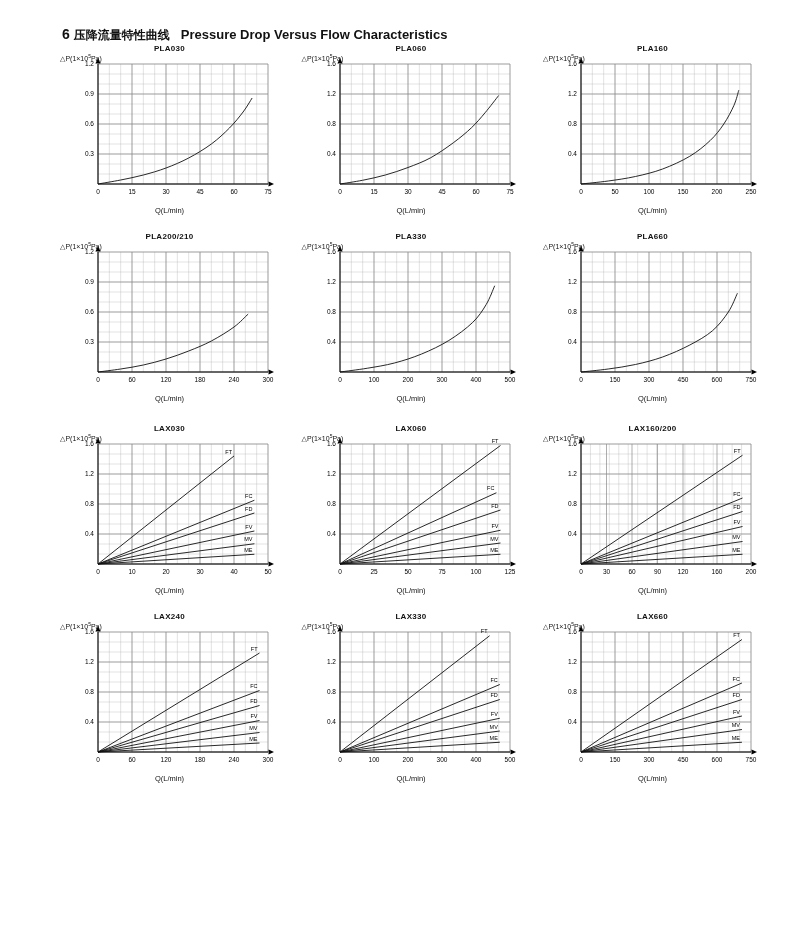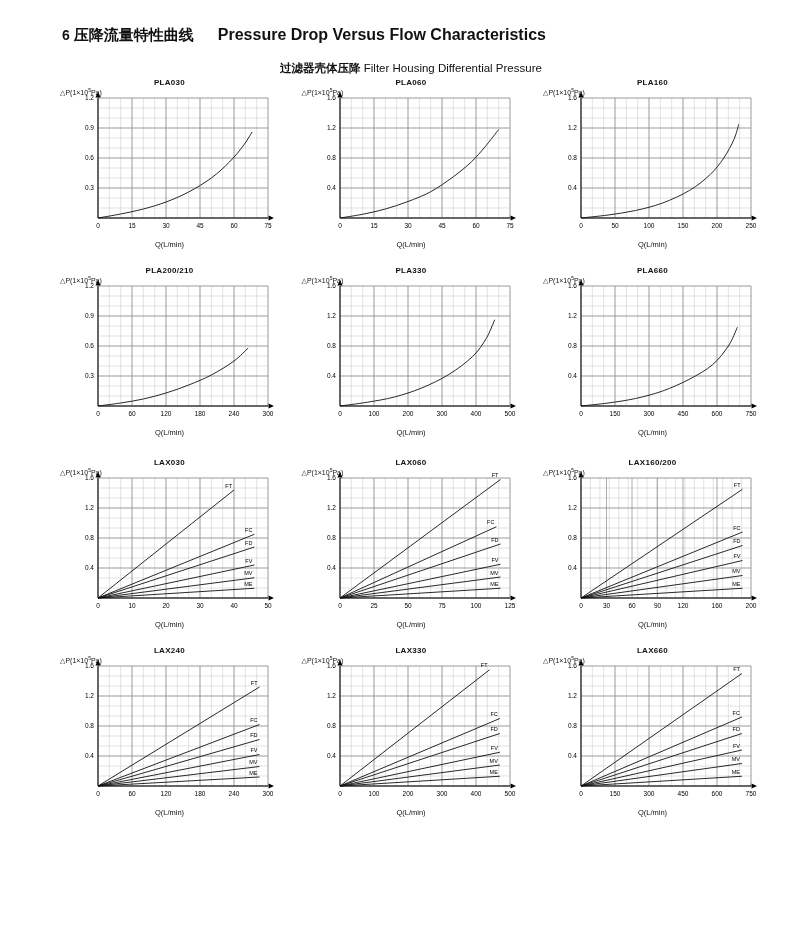--- a/index.html
+++ b/index.html
@@ -9,22 +9,22 @@
     background: #ffffff;
     font-family: "Liberation Sans", sans-serif;
     color: #111;
     position: relative;
     overflow: hidden;
   }
   .page { position:relative; width:800px; height:927px; padding: 26px 40px 0 62px; }
 
   .title-row { display:flex; align-items:baseline; gap:4px; font-size:13.5px; font-weight:bold; }
   .title-num { font-size:14px; font-weight:bold; }
-  .title-cn { font-size:15px; font-weight:bold; letter-spacing:0px; }
-  .title-en { font-size:16px; font-weight:bold; margin-left:20px; }
+  .title-cn { font-size:12px; font-weight:bold; letter-spacing:0px; }
+  .title-en { font-size:13px; font-weight:bold; margin-left:7px; }
 
   .subtitle { margin-top:8px; font-size:11.5px; color:#111; letter-spacing:0px; }
 
   .section-head { text-align:center; font-size:11.5px; margin:16px 0 2px 0; }
   .section-head .cn { font-weight:bold; }
   .section-head .en { font-weight:normal; font-style:normal; }
 
   .grid-row { display:flex; justify-content:space-between; }
 
   .chart-block { width:215px; }
@@ -51,24 +51,20 @@
 
 <div class="page">
 
   <div class="title-row">
     <span class="title-num">6</span>
     <span class="title-cn">压降流量特性曲线</span>
     <span class="title-en">Pressure Drop Versus Flow Characteristics</span>
   </div>
 
 
-  <div class="section-head">
-    <span class="cn">过滤器壳体压降</span>
-    <span class="en">Filter Housing Differential Pressure</span>
-  </div>
 
   <div class="grid-row">
     <div class="chart-block">
       <div class="chart-name">PLA030</div>
       <div class="chart-inner">
         <div class="ylabel">△P(1×10<sup>5</sup>Pa)</div>
         <div class="xlabel">Q(L/min)</div>
         <svg class="plot" width="215" height="160">
             <g>
               <line x1="36" y1="10" x2="36" y2="130" stroke="#b9b9b9" stroke-width="0.4"></line>

